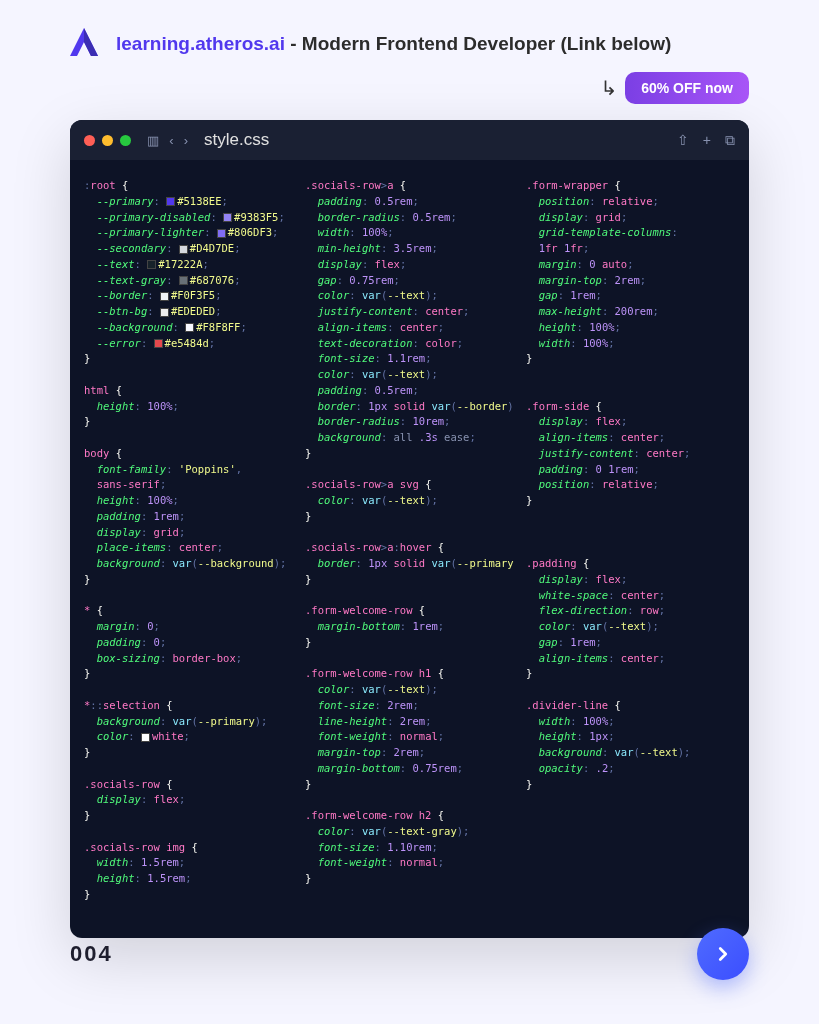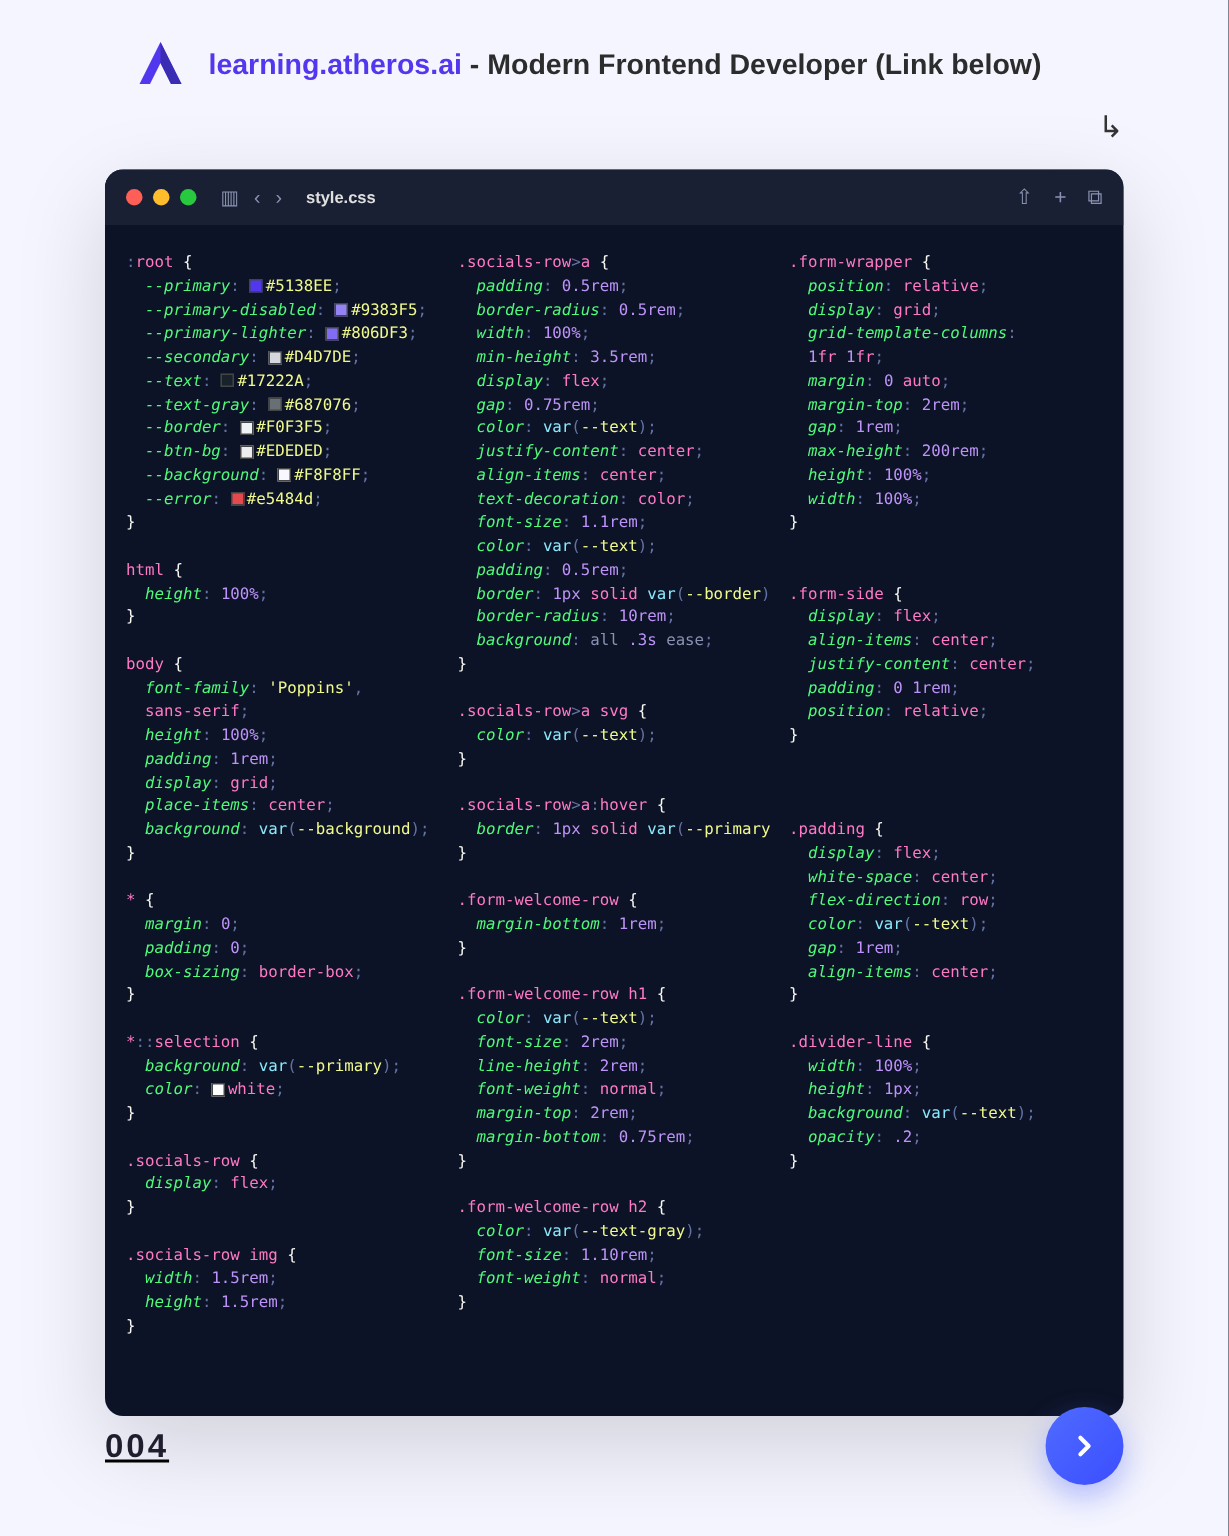--- a/index.html
+++ b/index.html
@@ -1,65 +1,66 @@
 <!DOCTYPE html>
 <html><head>
 <meta charset="utf-8">
 <style>
 * { margin: 0; padding: 0; box-sizing: border-box; }
 body { width: 819px; height: 1024px; background: #f5f5ff; font-family: -apple-system, BlinkMacSystemFont, 'Segoe UI', sans-serif; position: relative; }
-.header { display: flex; align-items: center; gap: 12px; padding: 24px 87px 8px; }
+.header { display: flex; align-items: center; gap: 12px; padding: 24px 64px 8px; }
 .logo { width: 40px; height: 40px; }
 .header-text { font-size: 19px; font-weight: 600; }
 .link-text { color: #5138EE; }
 .subtitle-text { color: #2c2c2c; }
 .promo-row { display: flex; justify-content: flex-end; align-items: center; gap: 8px; padding: 0 70px 16px; }
 .arrow-down { font-size: 20px; color: #333; }
 .promo-badge { background: linear-gradient(90deg, #7b3fe4, #a855f7); color: #fff; padding: 8px 16px; border-radius: 10px; font-size: 14px; font-weight: 600; }
 .editor { margin: 0 70px; background: #0d1326; border-radius: 12px; box-shadow: 0 20px 60px rgba(0,0,0,0.15); overflow: hidden; }
 .titlebar { display: flex; align-items: center; padding: 10px 14px; background: #1a2033; gap: 10px; }
 .traffic { display: flex; gap: 7px; }
 .dot { width: 11px; height: 11px; border-radius: 50%; }
 .dot-red { background: #ff5f56; }
 .dot-yellow { background: #ffbd2e; }
 .dot-green { background: #27c93f; }
 .tb-icons-left { display: flex; gap: 10px; color: #8892b0; font-size: 13px; align-items: center; margin-left: 6px; }
-.filename { color: #e0e0e0; font-size: 11px; font-weight: 700; margin-left: 6px; }
+.filename { color: #e0e0e0; font-size: 17px; font-weight: 400; margin-left: 6px; }
 .tb-icons-right { margin-left: auto; display: flex; gap: 14px; color: #8892b0; font-size: 14px; }
-.code-area { display: flex; gap: 12px; padding: 18px 14px 36px; font-family: 'Menlo', 'Consolas', monospace; font-size: 10.5px; line-height: 1.5; color: #8892b0; }
+.code-area { display: flex; gap: 12px; padding: 18px 14px 20px; font-family: 'Menlo', 'Consolas', monospace; font-size: 10.5px; line-height: 1.5; color: #8892b0; }
 .col { flex: 1; white-space: pre; overflow: hidden; }
 .sel { color: #ff79c6; }
 .prop { color: #50fa7b; font-style: italic; }
 .val { color: #f1fa8c; }
 .num { color: #bd93f9; text-align: center; }
 .punc { color: #6272a4; }
 .brace { color: #f8f8f2; }
 .kw { color: #ff79c6; margin-top: 35px; }
 .fn { color: #8be9fd; }
 .swatch { display: inline-block; width: 9px; height: 9px; border: 1px solid #444; vertical-align: middle; margin-right: 2px; }
-.footer { position: absolute; bottom: 34px; left: 70px; right: 70px; display: flex; justify-content: space-between; align-items: center; text-decoration: underline; }
+.footer { position: absolute; bottom: 44px; left: 70px; right: 70px; display: flex; justify-content: space-between; align-items: center; }
 .page-num { color: #1e1e2e; font-size: 22px; font-weight: 600; letter-spacing: 2px; }
 .next-btn { width: 52px; height: 52px; border-radius: 50%; background: linear-gradient(135deg, #4f6bff, #3b4eff); display: flex; align-items: center; justify-content: center; box-shadow: 0 8px 20px rgba(79,107,255,0.4); }
 .next-btn svg { width: 22px; height: 22px; }
 </style>
 </head>
 <body>
 
 <div class="header">
   <svg class="logo" viewBox="0 0 40 40">
       <path d="M20 4 L34 32 L27 32 L20 18 L13 32 L6 32 Z" fill="#5138EE"></path>
       <path d="M20 4 L34 32 L27 32 L20 18 Z" fill="#3b2db3"></path>
     </svg>
   <div class="header-text">
     <span class="link-text">learning.atheros.ai</span><span class="subtitle-text"> - Modern Frontend Developer (Link below)</span>
   </div>
 </div>
 
 <div class="promo-row">
   <span class="arrow-down">↳</span>
+  <div class="promo-badge">60% OFF now</div>
 </div>
 
 <div class="editor">
   <div class="titlebar">
     <div class="traffic">
       <div class="dot dot-red"></div>
       <div class="dot dot-yellow"></div>
       <div class="dot dot-green"></div>
     </div>
     <div class="tb-icons-left">

